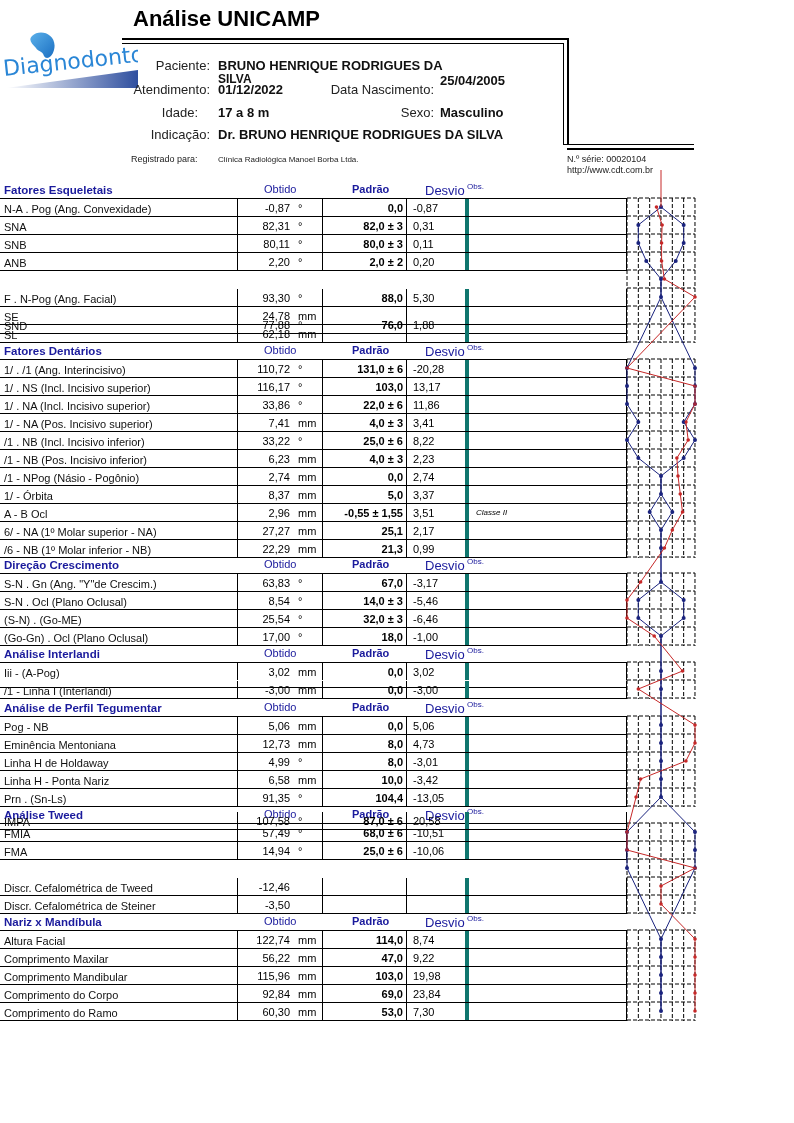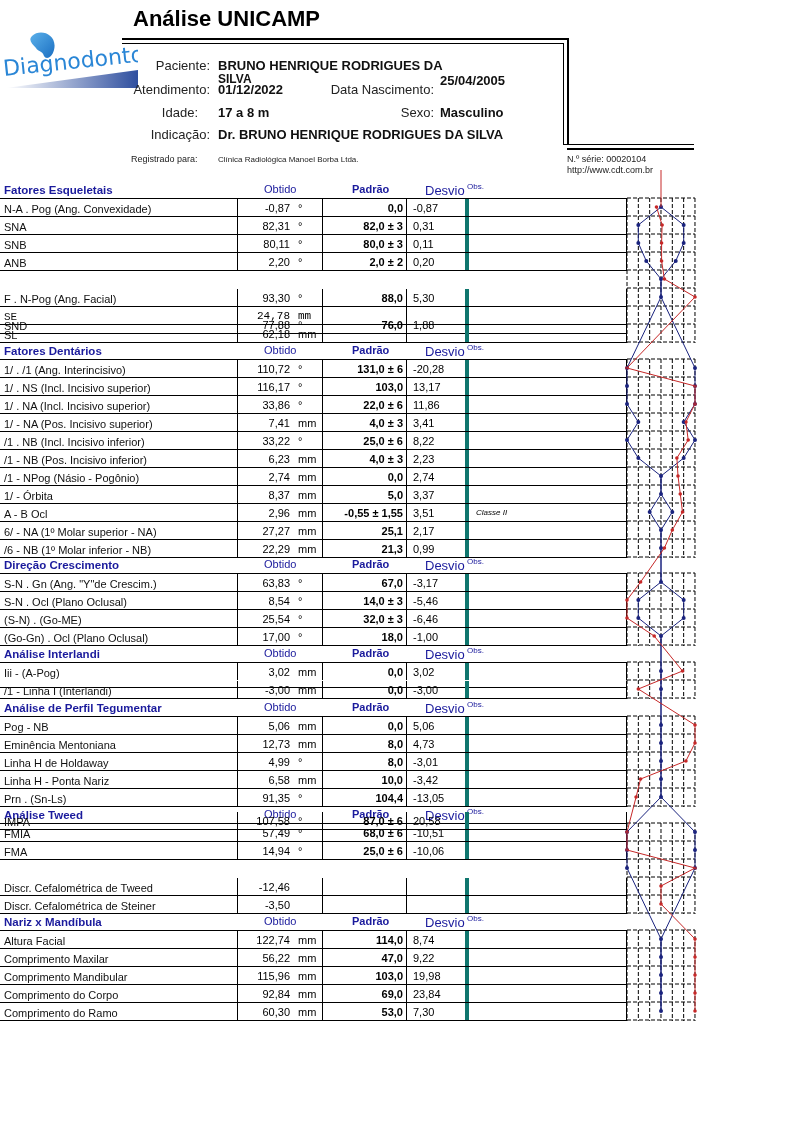--- a/index.html
+++ b/index.html
@@ -179,21 +179,21 @@
       <div class="c-pad">
         <span>88,0</span>
       </div>
       <div class="c-des">
         <span>5,30</span>
       </div>
       <div class="c-obs">
         <span></span>
       </div>
     </div>
-    <div class="row" style="top: 307px; font-family: Liberation Mono, monospace;">
+    <div class="row" style="top: 307px;">
       <span class="c-label">SE</span>
       <div class="c-obt">
         <span class="num">24,78</span>
         <span class="unit">mm</span>
       </div>
       <div class="c-pad">
         <span></span>
       </div>
       <div class="c-des">
         <span></span>

